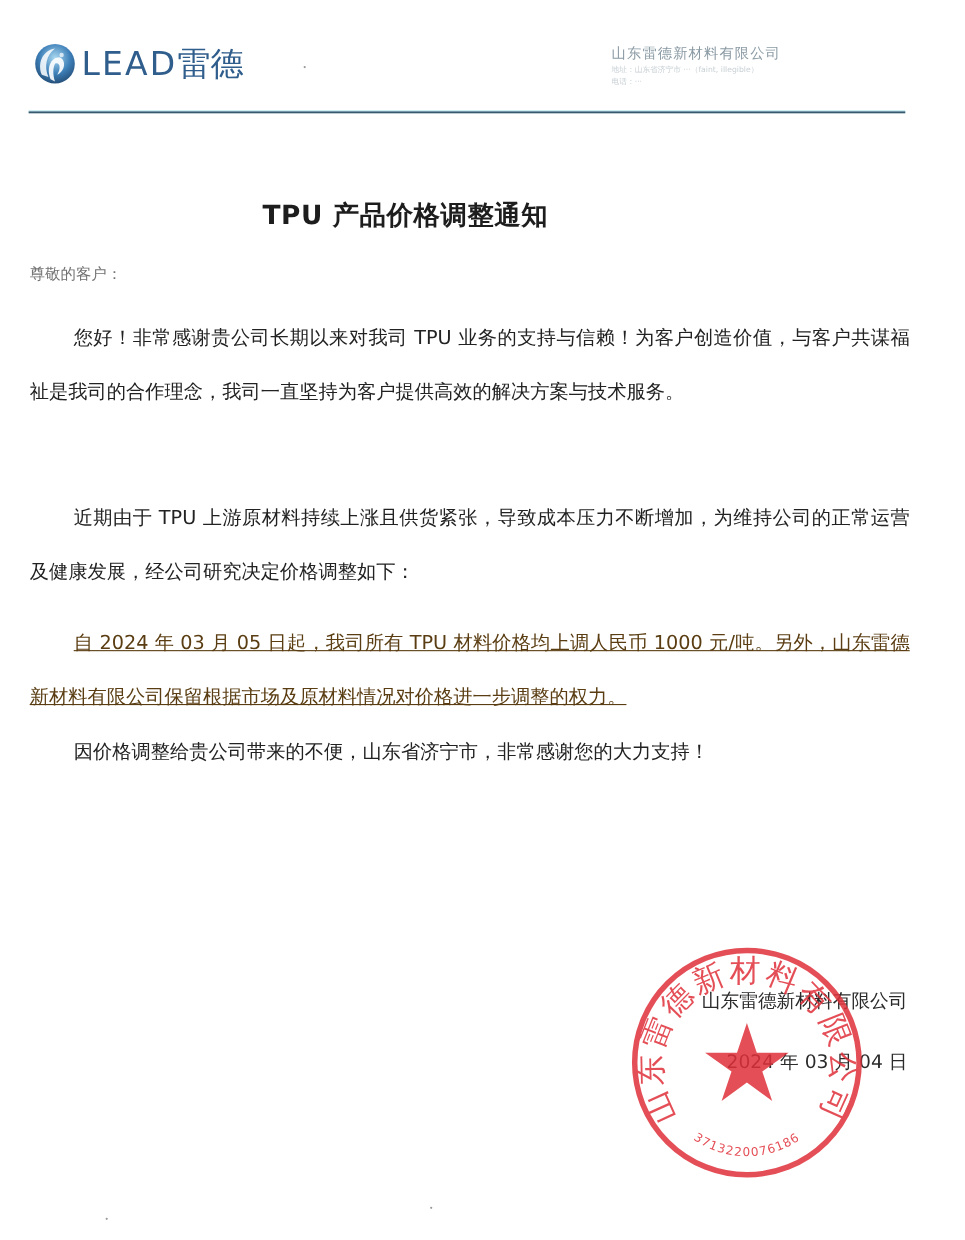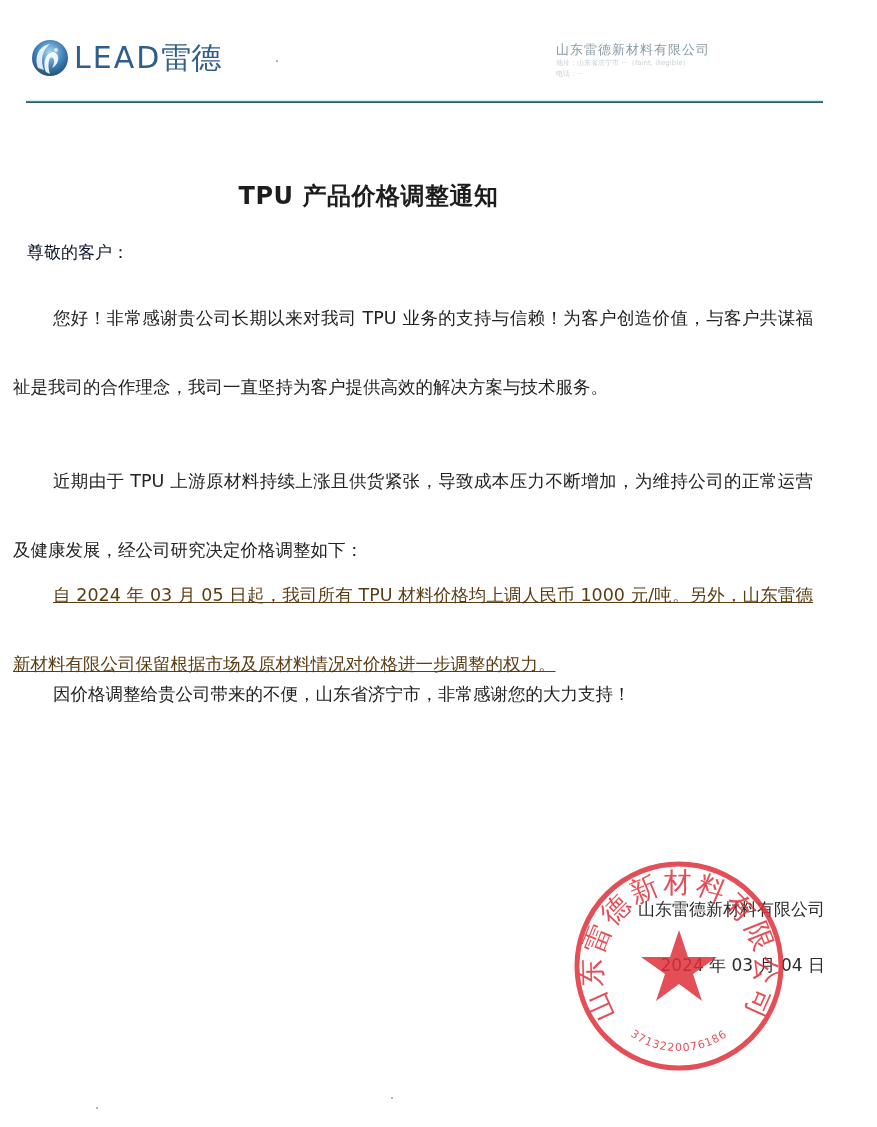--- a/index.html
+++ b/index.html
@@ -73,29 +73,29 @@
       width: 737px;
       text-align: center;
       font-size: 24px;
       font-weight: 700;
       color: #1d1d1d;
       letter-spacing: 0.5px;
     }
     .greeting {
       position: absolute;
       left: 27px; top: 241px;
-      font-size: 17px;
-      color: #0f172a;
+      font-size: 14px;
+      color: #737373;
     }
     .para {
       position: absolute;
-      left: 13px;
+      left: 27px;
       width: 800px;
       font-size: 17.5px;
-      line-height: 69px;
+      line-height: 49px;
       color: #222;
       text-indent: 40px;
       text-align: justify;
     }
     .p1 { top: 284px; }
     .p2 { top: 447px; }
     .p3 { top: 561px; text-decoration: underline; }
     .p4 { top: 660px; }
     .hl { color: #5a3d12; }
     .sign {

